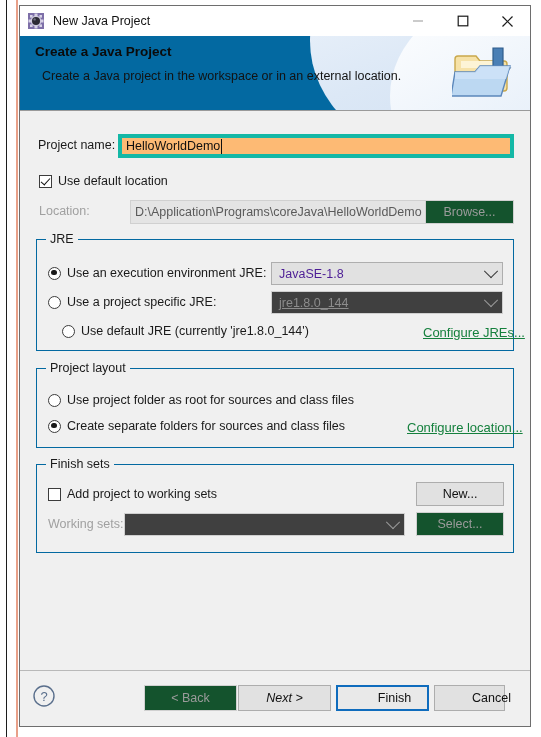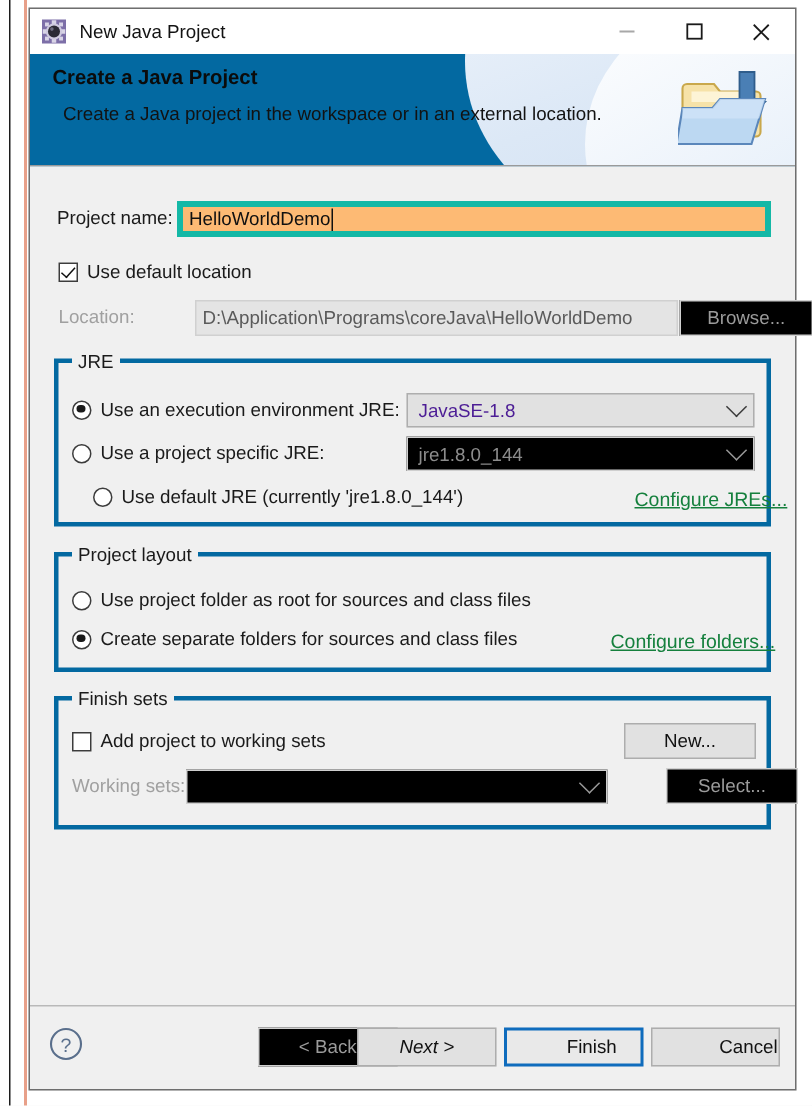--- a/index.html
+++ b/index.html
@@ -190,21 +190,21 @@
     position: absolute;
     left: 2.4px; top: 2.4px;
     width: 5.4px; height: 5.4px;
     border-radius: 50%;
     background: #1a1a1a;
   }
 
   
   .group {
     position: absolute;
-    border: 3px solid #0369a1;
+    border: 1px solid #0369a1;
     box-sizing: border-box;
   }
   .group-title {
     position: absolute;
     top: -8px; left: 9px;
     background: #f0f0f0;
     padding: 0 4px;
     font-size: 12.5px;
     color: #1a1a1a;
   }
@@ -216,23 +216,24 @@
     border: 1px solid #aeaeae;
     height: 23px;
     display: flex;
     align-items: center;
     justify-content: space-between;
     padding: 0 6px 0 7px;
     font-size: 12.5px;
     color: #4c1d95;
   }
   .combo.dim {
-    background: #000000;
+    background: #404040;
     border-color: #cfcfcf;
     color: #8c8c8c;
+    text-decoration: underline;
   }
   .chev {
     width: 9px; height: 9px;
     border-right: 1.5px solid #3a3a3a;
     border-bottom: 1.5px solid #3a3a3a;
     transform: rotate(45deg) translate(-2px,-2px);
     flex: none;
   }
   .combo.dim .chev {
     border-color: #9a9a9a;
@@ -243,24 +244,23 @@
     box-sizing: border-box;
     background: #e1e1e1;
     border: 1px solid #adadad;
     display: flex;
     align-items: center;
     justify-content: center;
     font-size: 12.5px;
     color: #111;
   }
   .btn.disabled {
-    background: #000000;
+    background: #14532d;
     border-color: #d0d0d0;
     color: #9b9b9b;
-    margin-left: 28px;
   }
   .btn.default {
     border: 2px solid #0f6cbd;
     background: #e9e9e9;
   }
 
   
   .link {
     font-size: 13px;
     color: #15803d;
@@ -410,21 +410,21 @@
 
     <div class="row" style="left:28px; top:282px;">
       <span class="rb"></span>
       <span class="lbl">Use project folder as root for sources and class files</span>
     </div>
 
     <div class="row" style="left:28px; top:308px;">
       <span class="rb checked"></span>
       <span class="lbl">Create separate folders for sources and class files</span>
     </div>
-    <a class="link" style="position:absolute; left:387px; top:309px;" href="#">Configure folders...</a>
+    <a class="link" style="position:absolute; left:387px; top:309px;" href="#">Configure location...</a>
 
     <div class="group" style="left:16px; top:353px; width:478px; height:89px;">
       <span class="group-title">Finish sets</span>
     </div>
 
     <div class="row" style="left:28px; top:376px;">
       <span class="cb"></span>
       <span class="lbl">Add project to working sets</span>
     </div>
     <div class="btn" style="position:absolute; left:396px; top:371px; width:88px; height:24px;justify-content:center;">
@@ -454,18 +454,18 @@
 
     <div class="btn disabled" style="position:absolute; left:124px; top:14px; width:93px; height:26px;">
       <span>&lt; Back</span>
     </div>
     <div class="btn" style="position:absolute; left:218px; top:14px; width:93px; height:26px;font-style:italic;">
       <span>Next &gt;</span>
     </div>
     <div class="btn default" style="position:absolute; left:316px; top:14px; width:93px; height:26px;padding-left:24px;">
       <span>Finish</span>
     </div>
-    <div class="btn" style="position:absolute; left:414px; top:14px; width:86px; height:26px;padding-left:44px;">
+    <div class="btn" style="position:absolute; left:414px; top:14px; width:71px; height:26px;padding-left:44px;">
       <span>Cancel</span>
     </div>
   </div>
 
 </div>
 
 </body></html>

